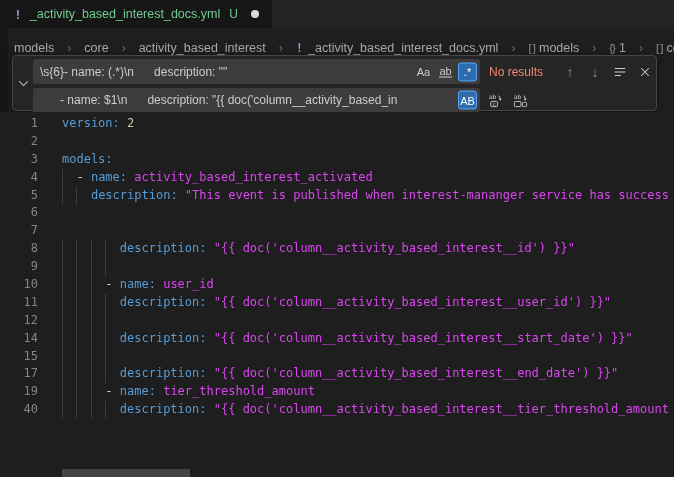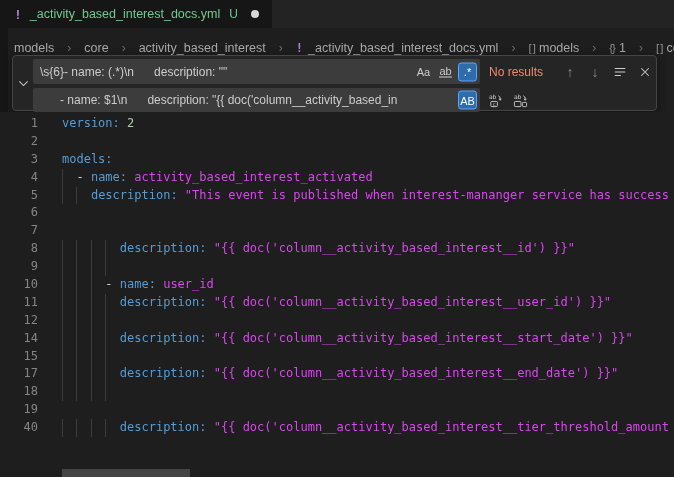--- a/index.html
+++ b/index.html
@@ -228,25 +228,22 @@
       </div>
       <div class="line">
         <div class="ln">15</div>
         <div class="lc"><span class="guide" style="left: 0px;"></span><span class="guide" style="left: 14.453px;"></span><span class="guide" style="left: 28.906px;"></span><span class="guide" style="left: 43.359px;"></span></div>
       </div>
       <div class="line">
         <div class="ln">17</div>
         <div class="lc"><span class="guide" style="left: 0px;"></span><span class="guide" style="left: 14.453px;"></span><span class="guide" style="left: 28.906px;"></span><span class="guide" style="left: 43.359px;"></span><span class="tk-p">        </span><span class="tk-k">description:</span><span class="tk-p"> </span><span class="tk-s">"{{ doc('column__activity_based_interest__end_date') }}"</span></div>
       </div>
       <div class="line">
-        <div class="ln">18</div>
-        <div class="lc"><span class="guide" style="left: 0px;"></span><span class="guide" style="left: 14.453px;"></span><span class="guide" style="left: 28.906px;"></span><span class="guide" style="left: 43.359px;"></span></div>
-      </div>
-      <div class="line">
         <div class="ln">19</div>
+        <div class="lc"><span class="guide" style="left: 0px;"></span><span class="guide" style="left: 14.453px;"></span><span class="guide" style="left: 28.906px;"></span><span class="tk-p">      - </span><span class="tk-k">name:</span><span class="tk-p"> </span><span class="tk-s">tier_threshold_amount</span></div>
       </div>
       <div class="line">
         <div class="ln">40</div>
         <div class="lc"><span class="guide" style="left: 0px;"></span><span class="guide" style="left: 14.453px;"></span><span class="guide" style="left: 28.906px;"></span><span class="guide" style="left: 43.359px;"></span><span class="tk-p">        </span><span class="tk-k">description:</span><span class="tk-p"> </span><span class="tk-s">"{{ doc('column__activity_based_interest__tier_threshold_amount</span></div>
       </div>
     </div>
   <div class="hscrollbar"></div>
 </div>
 
 </body></html>

